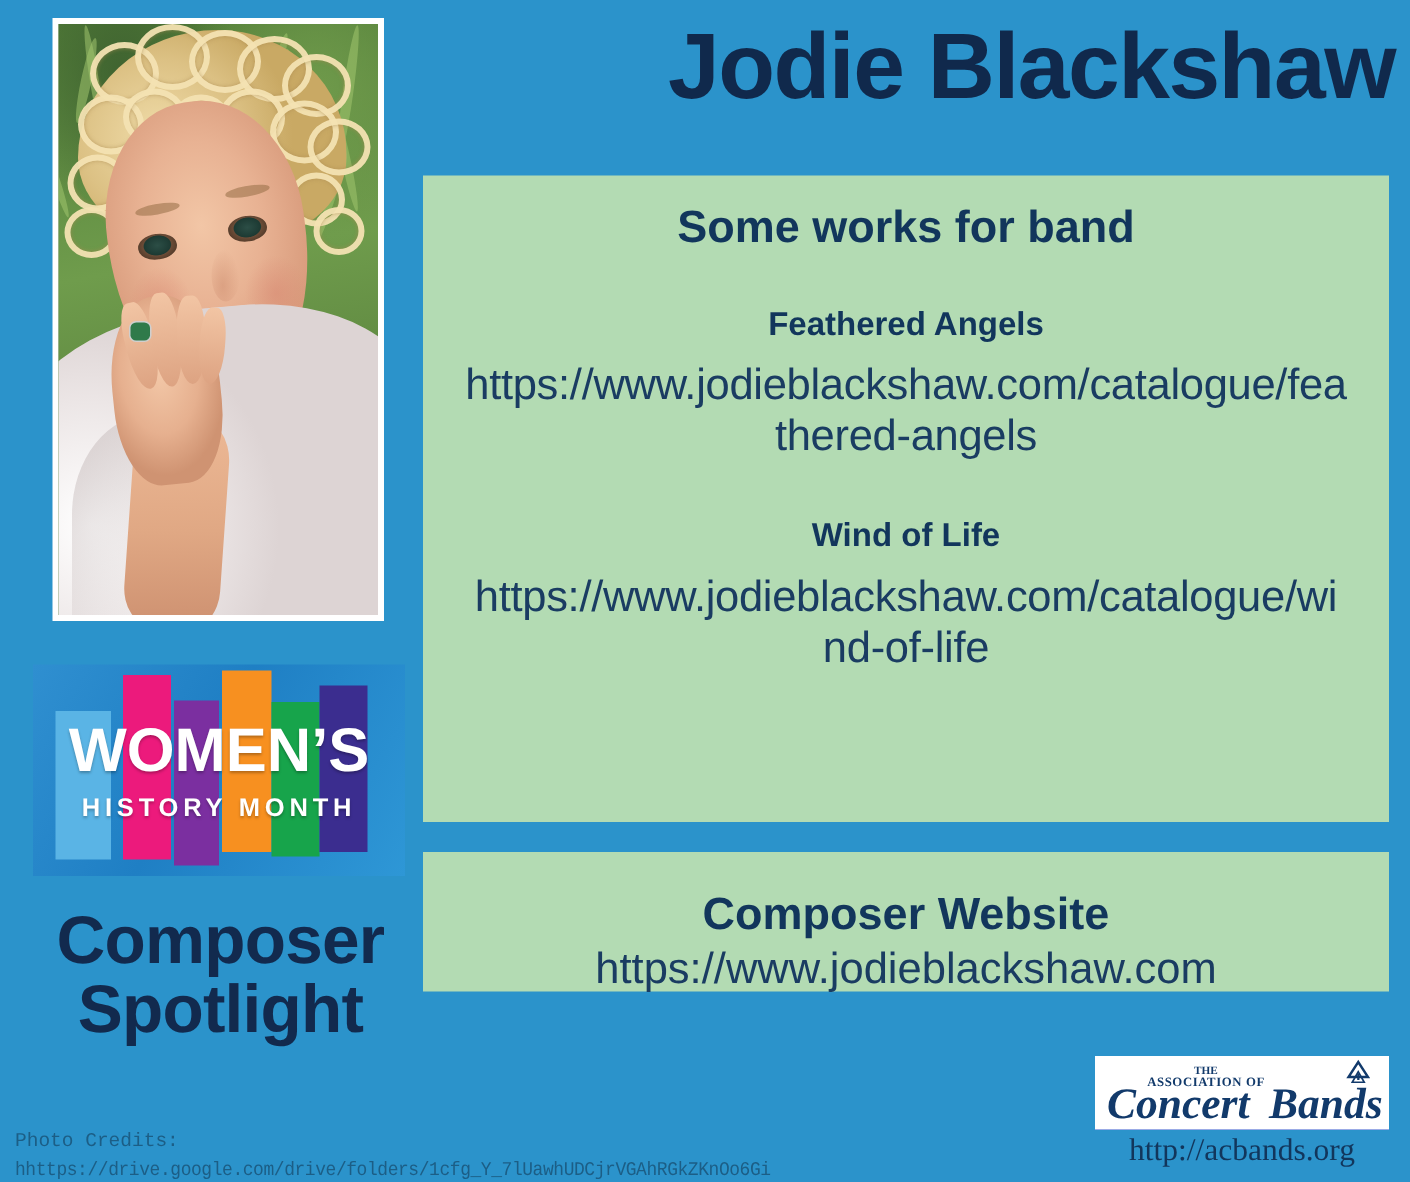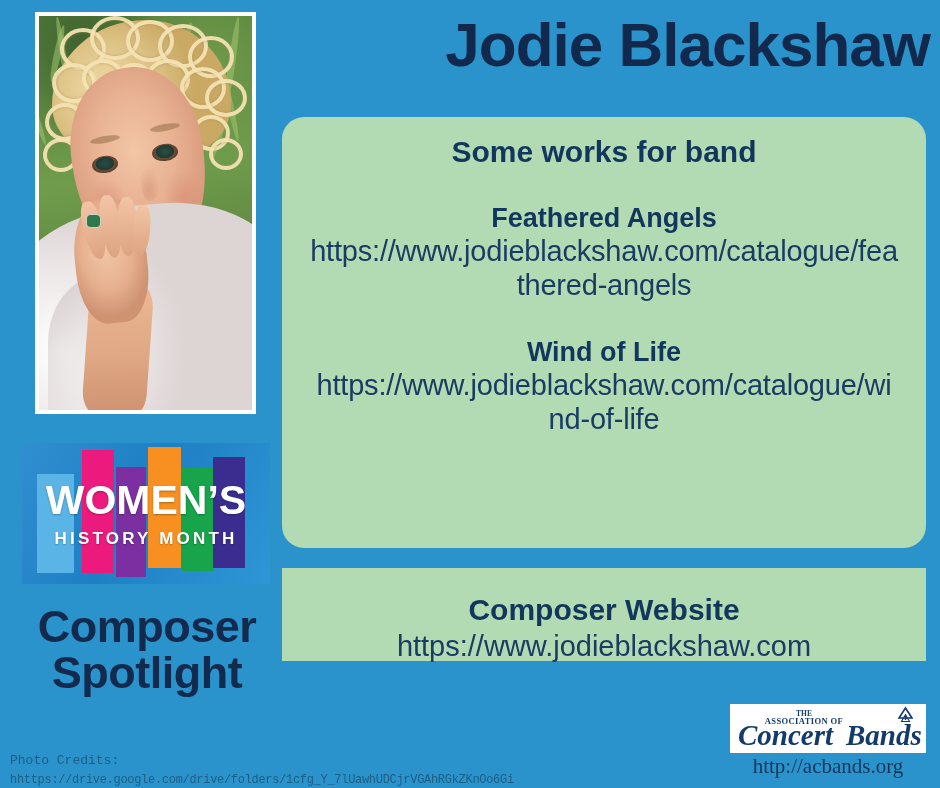--- a/index.html
+++ b/index.html
@@ -260,51 +260,51 @@
     position: absolute;
     background: #b3dbb3;
     color: #12365c;
     text-align: center;
   }
   #panel-works {
     left: 282px;
     top: 117px;
     width: 644px;
     height: 431px;
-    border-radius: 22px;
   }
   #panel-website {
     left: 282px;
     top: 568px;
     width: 644px;
     height: 93px;
   }
   .panel-heading {
     font-family: "Liberation Sans", sans-serif;
     font-weight: bold;
     font-size: 30px;
     line-height: 1.1;
     color: #12365c;
   }
   .work-title {
     font-family: "Liberation Sans", sans-serif;
     font-weight: bold;
-    font-size: 27px;
+    font-size: 22px;
     line-height: 1.1;
     color: #12365c;
   }
   .work-url {
     font-family: "Liberation Sans", sans-serif;
     font-weight: normal;
     font-size: 29px;
     line-height: 1.18;
     color: #1a3c62;
     letter-spacing: -0.2px;
     padding: 0 28px;
     word-break: break-all;
+    margin-top: 12px;
   }
   #works-inner {
     padding-top: 18px;
   }
   .work-block { margin-top: 36px; }
   #website-inner { padding-top: 25px; }
   #website-url {
     font-family: "Liberation Sans", sans-serif;
     font-size: 29px;
     line-height: 1.2;

